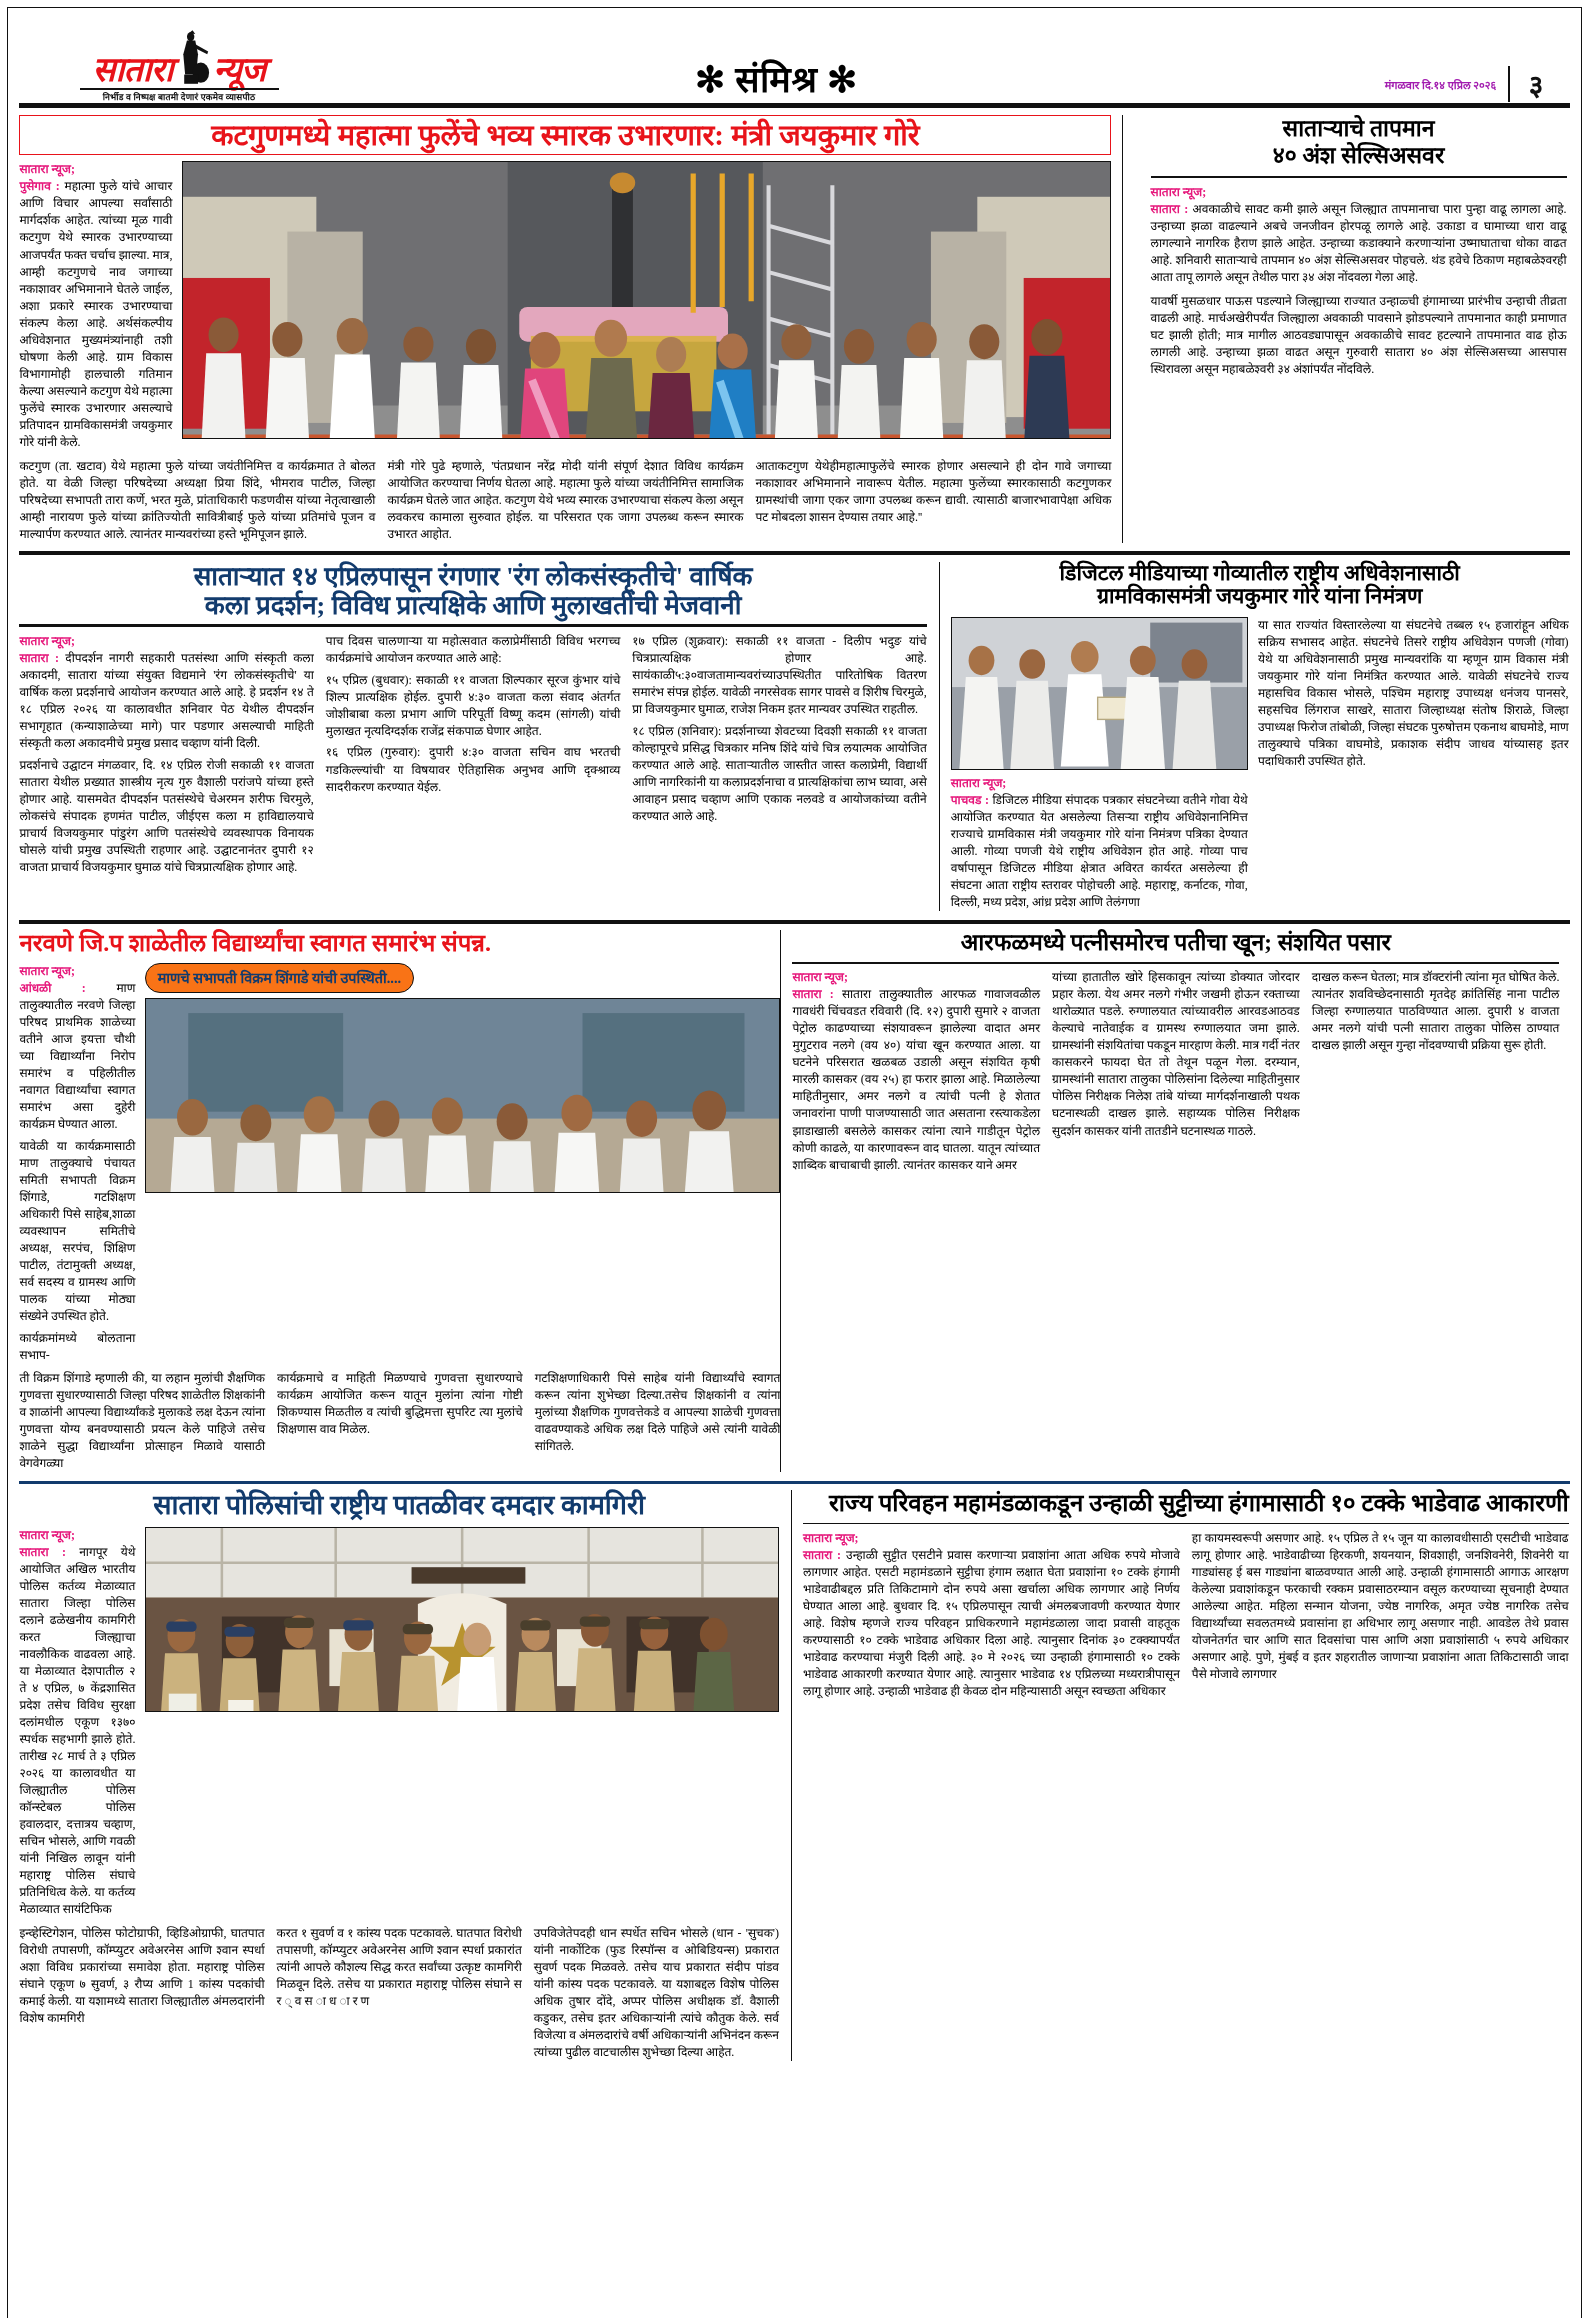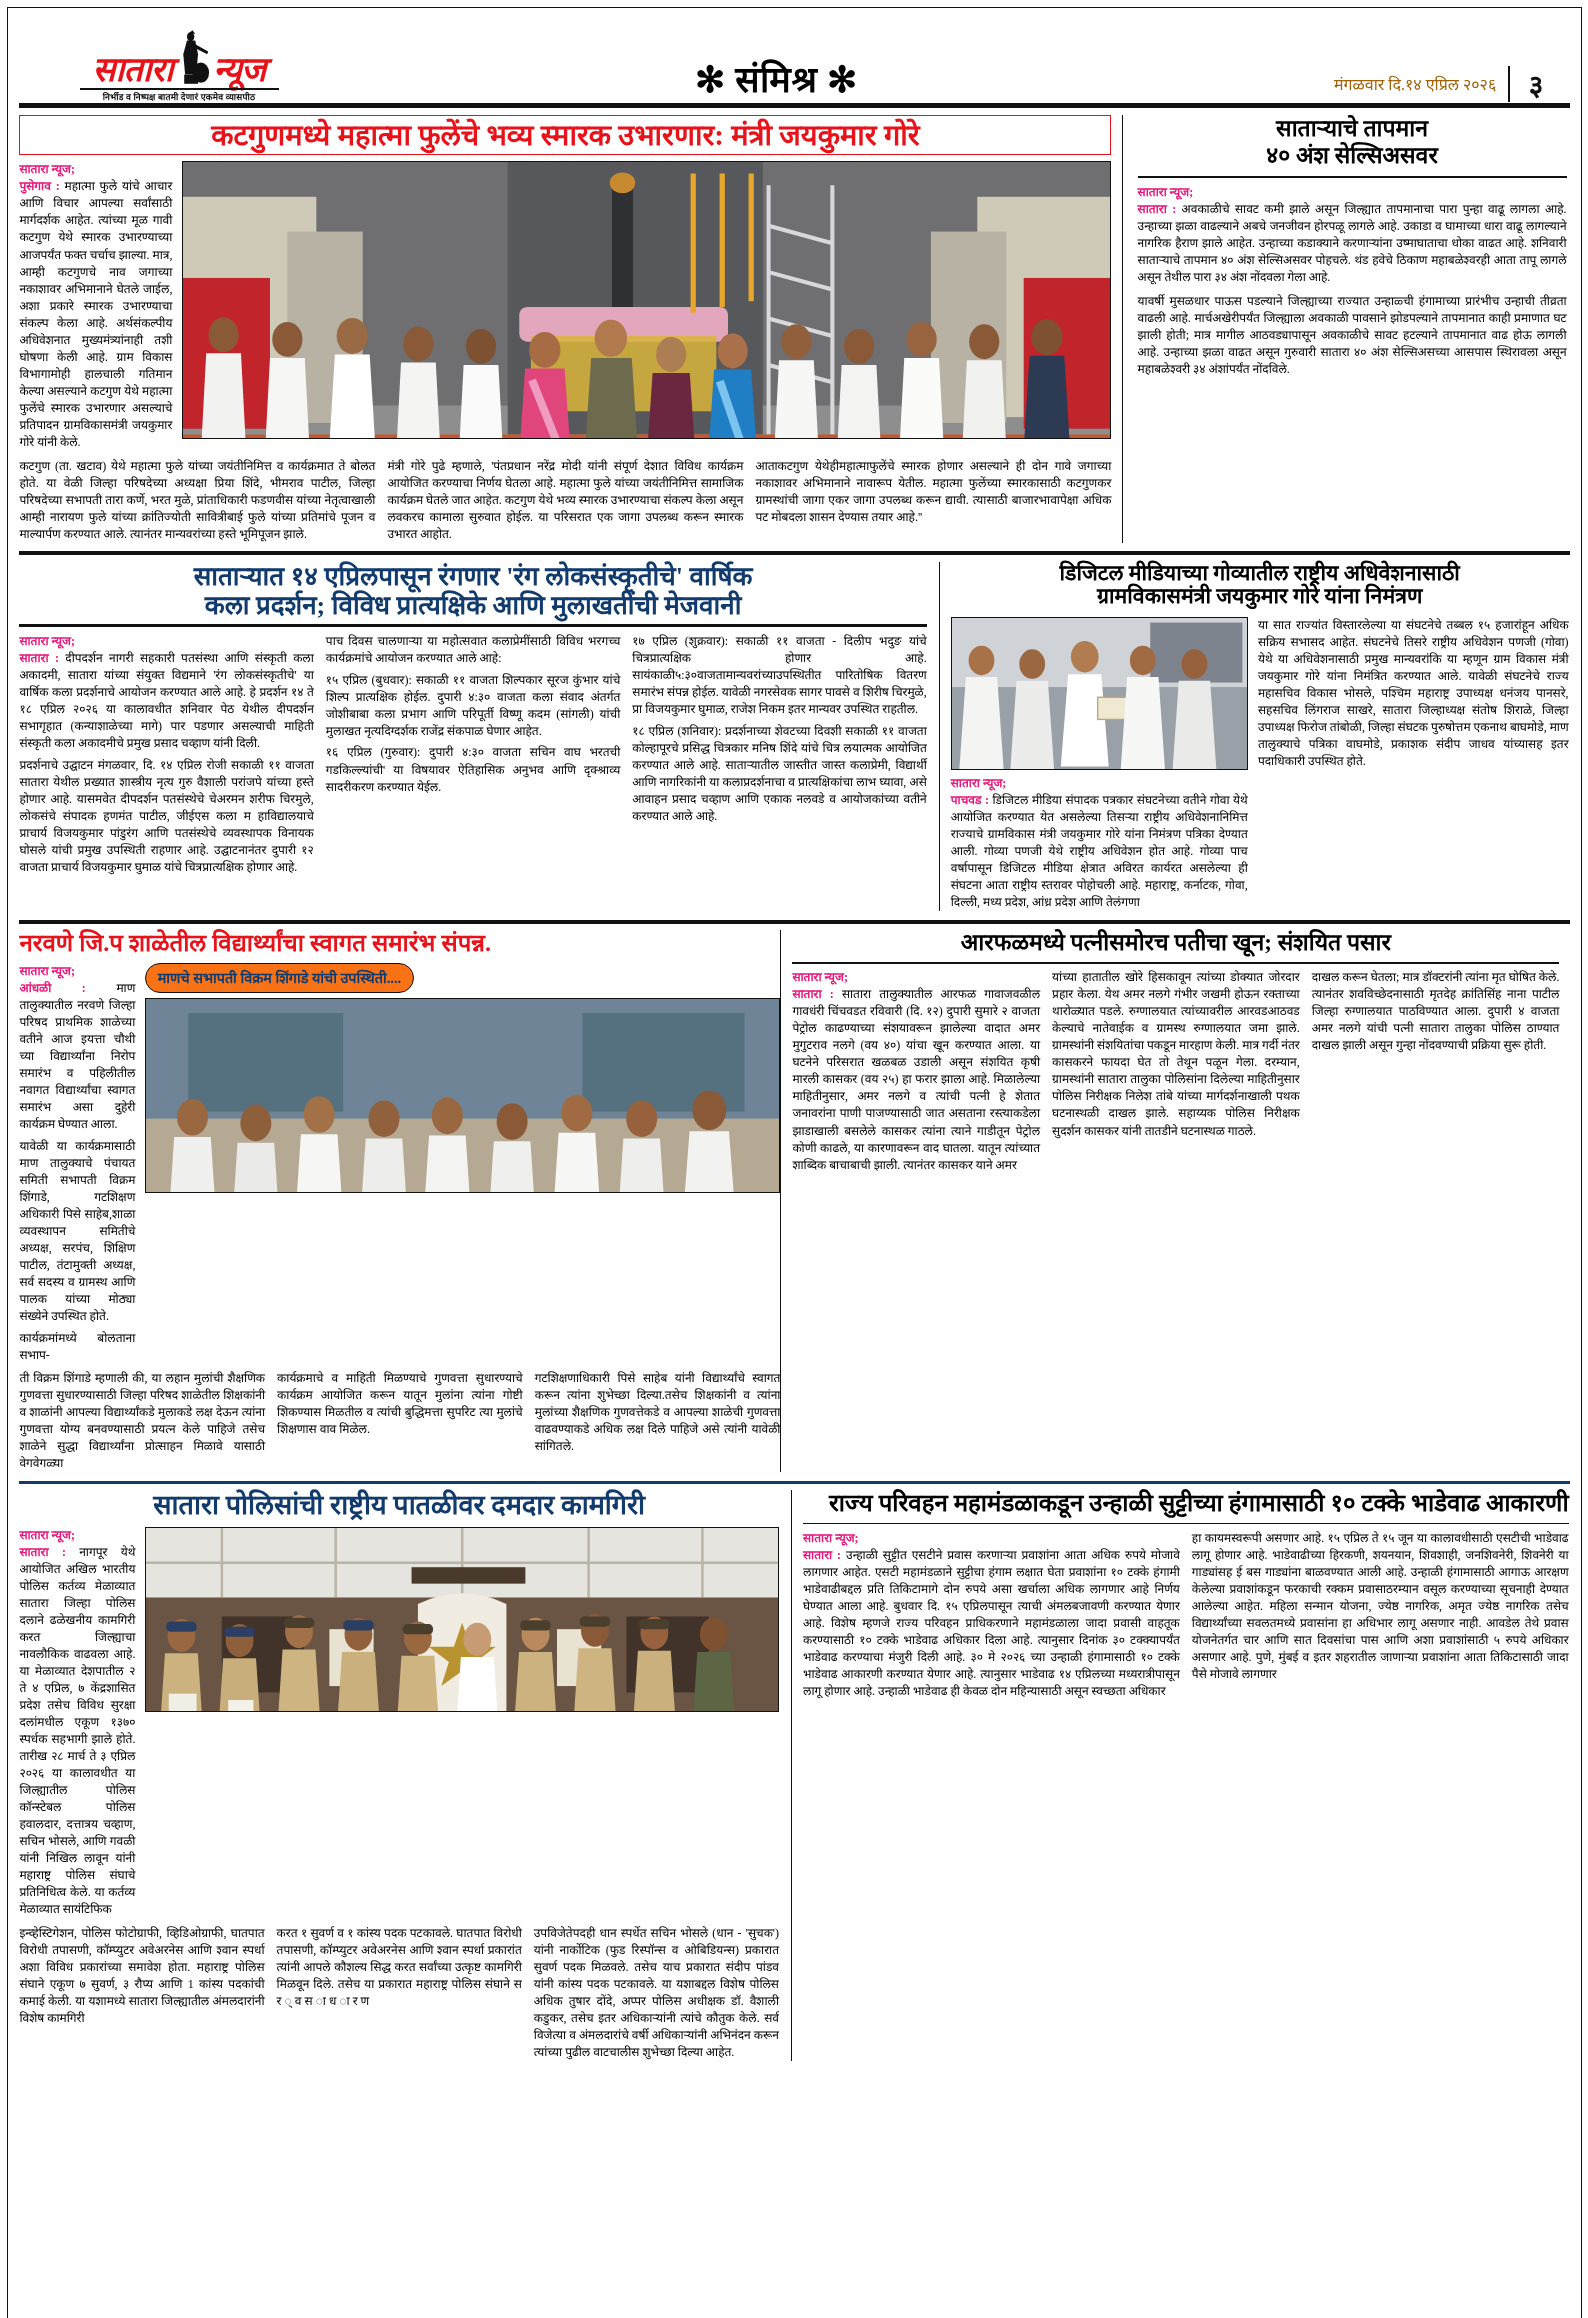--- a/index.html
+++ b/index.html
@@ -34,21 +34,21 @@
     font-size:8.8px;font-weight:bold;color:#111;letter-spacing:0.2px;margin-top:1.4px;
   }
   .center-title{
     flex:1;text-align:center;font-size:36px;font-weight:bold;color:#000;
     letter-spacing:0.5px;
   }
   .date-block{
     width:325px;text-align:right;display:flex;align-items:center;justify-content:flex-end;gap:12px;
     padding-right:7.4px;
   }
-  .date-text{font-size:16px;font-weight:normal;color:#a16207;}
+  .date-text{font-size:11px;font-weight:bold;color:#a21caf;}
   .page-no-sep{width:1.9px;height:36px;background:#111;}
   .page-no{font-size:28px;font-weight:bold;color:#111;min-width:28px;text-align:center;}
   .mast-rule{height:5.1px;background:#111;margin:0 6.5px;}
 
   
   .section{padding:0 7.4px;box-sizing:border-box;}
   .hr-thick{height:4.2px;background:#111;margin:4.6px 6.5px 0 6.5px;}
   .hr-navy{height:3.7px;background:#123b6d;margin:3.7px 6.5px;}
 
   .headline{
@@ -78,21 +78,21 @@
     border:1.9px solid #111;border-radius:18.5px;padding:4.6px 12px;
     display:inline-block;color:#123b6d;font-weight:bold;font-size:14.4px;
     background:#f97316;
   }
 
   
   #sec1 .headline{font-size:29px;}
   #sec1 .right-head{font-size:23px;line-height:1.2;}
   .sec1-wrap{display:flex;gap:10.2px;}
   .sec1-left{width:1092px;}
-  .sec1-right{width:445px;border-left:1.9px solid #111;padding-left:15px;box-sizing:border-box;}
+  .sec1-right{width:445px;border-left:1.9px solid #111;padding-left:28px;box-sizing:border-box;}
 
   
   .people-photo{position:absolute;inset:0;}
 </style>
 </head>
 <body>
 
 <div class="page">
   <div class="page-frame"></div>
 

